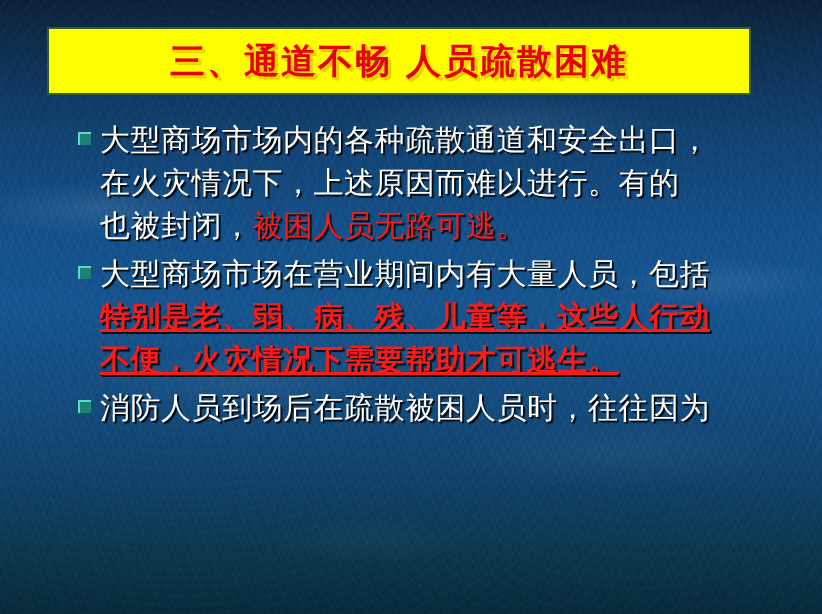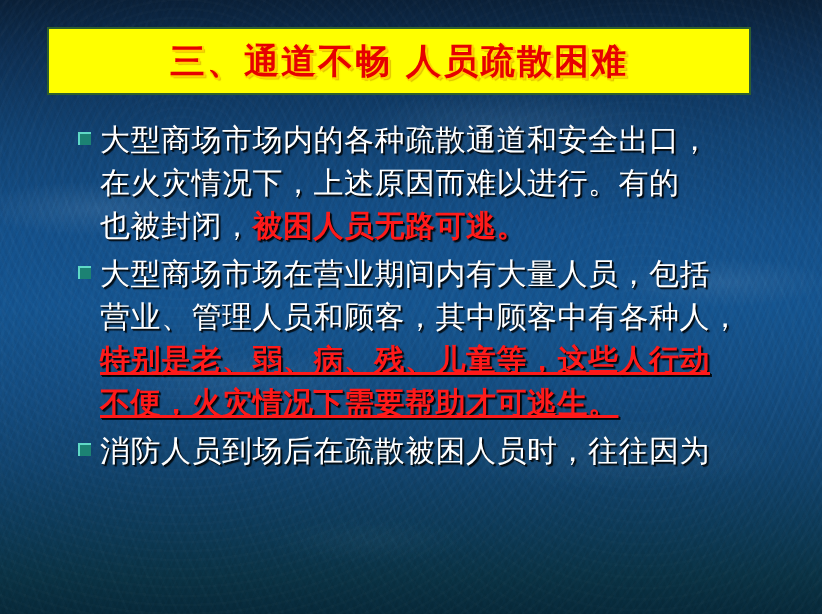--- a/index.html
+++ b/index.html
@@ -141,21 +141,21 @@
     font-family: "DejaVu Sans", "Liberation Sans", sans-serif;
     font-size: 30px;
     line-height: 43px;
     color: #ffffff;
     letter-spacing: 0.5px;
     white-space: nowrap;
     text-shadow: 2px 2px 1px rgba(0,0,0,.80), 1px 1px 0 rgba(0,0,0,.65);
   }
   .line .hl {
     color: #ff1a1a;
-    font-weight: bold;
+    font-weight: normal;
     text-shadow: 2px 2px 1px rgba(0,0,0,.80), 1px 1px 0 rgba(0,0,0,.6);
   }
   .line.red {
     color: #ff1a1a;
     font-weight: bold;
     text-decoration: underline;
   }
 </style>
 </head>
 <body>
@@ -183,23 +183,20 @@
       <div class="line">
         <span>也被封闭，</span><span class="hl">被困人员无路可逃。</span>
       </div>
     </div>
 
     <div class="para">
       <span class="bullet"></span>
       <div class="line">
         <span>大型商场市场在营业期间内有大量人员，包括</span>
       </div>
-      <div class="line">
-        <span>营业、管理人员和顾客，其中顾客中有各种人，</span>
-      </div>
       <div class="line red">
         <span>特别是老、弱、病、残、儿童等，这些人行动</span>
       </div>
       <div class="line red">
         <span>不便，火灾情况下需要帮助才可逃生。</span>
       </div>
     </div>
 
     <div class="para">
       <span class="bullet"></span>

